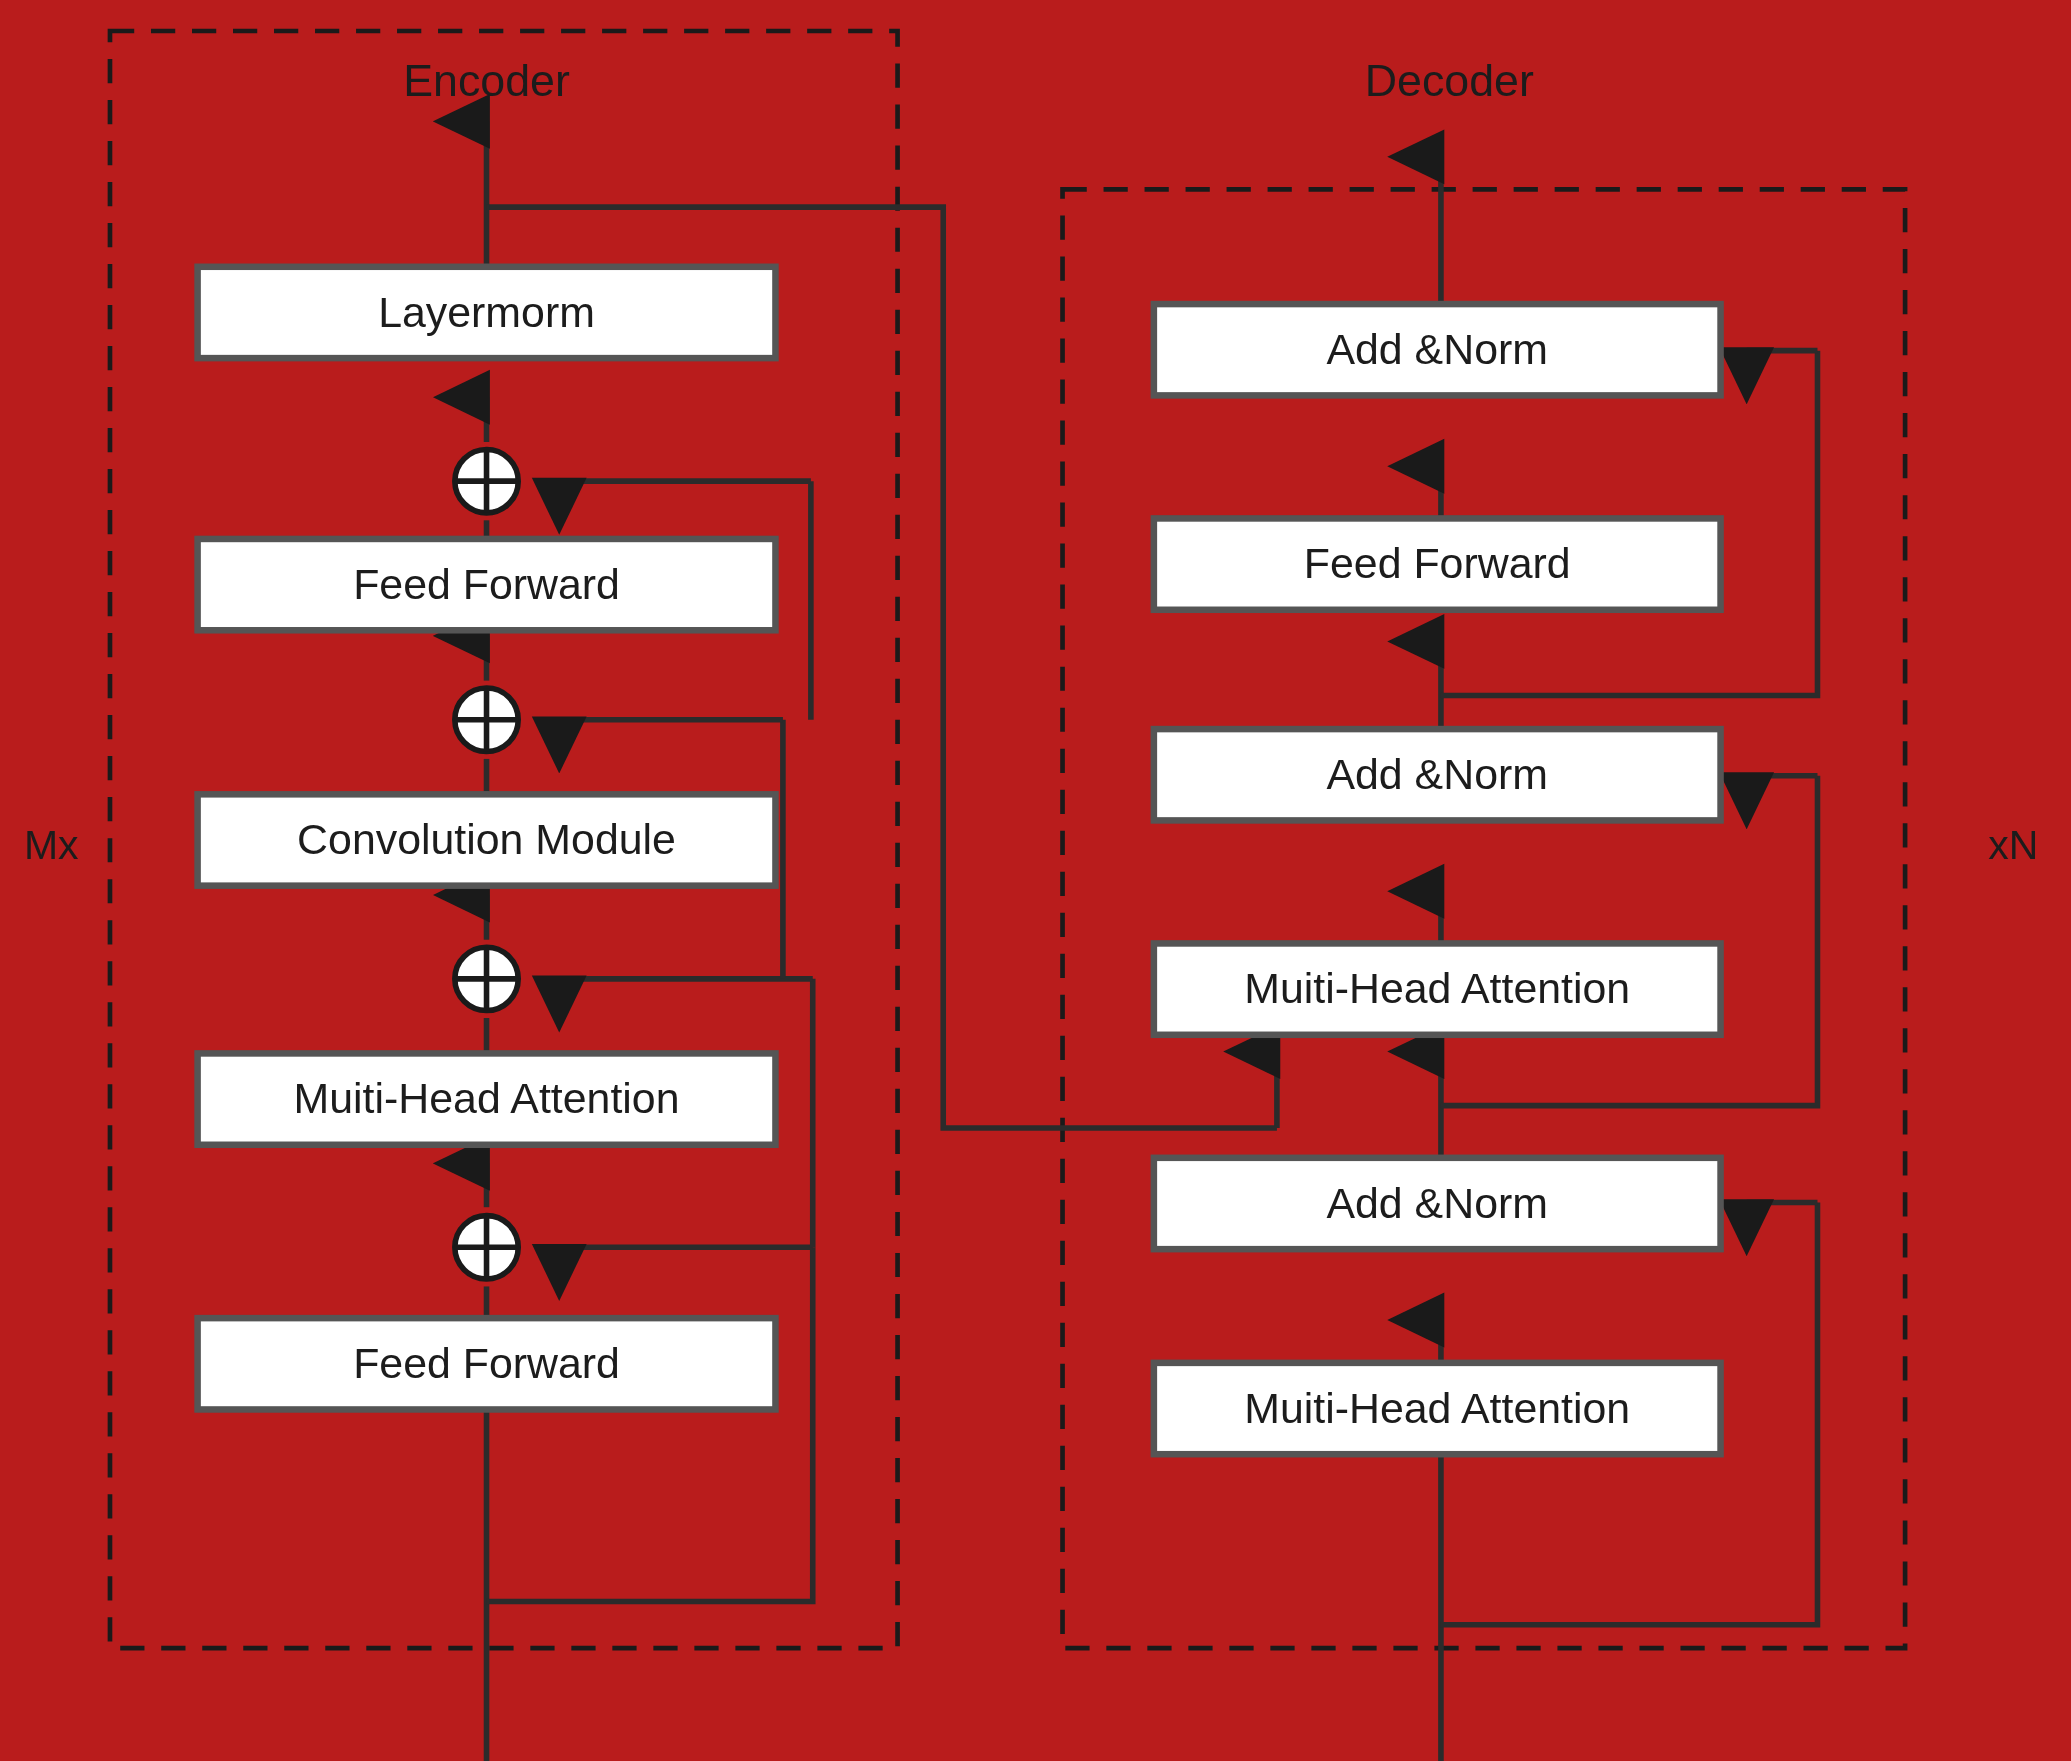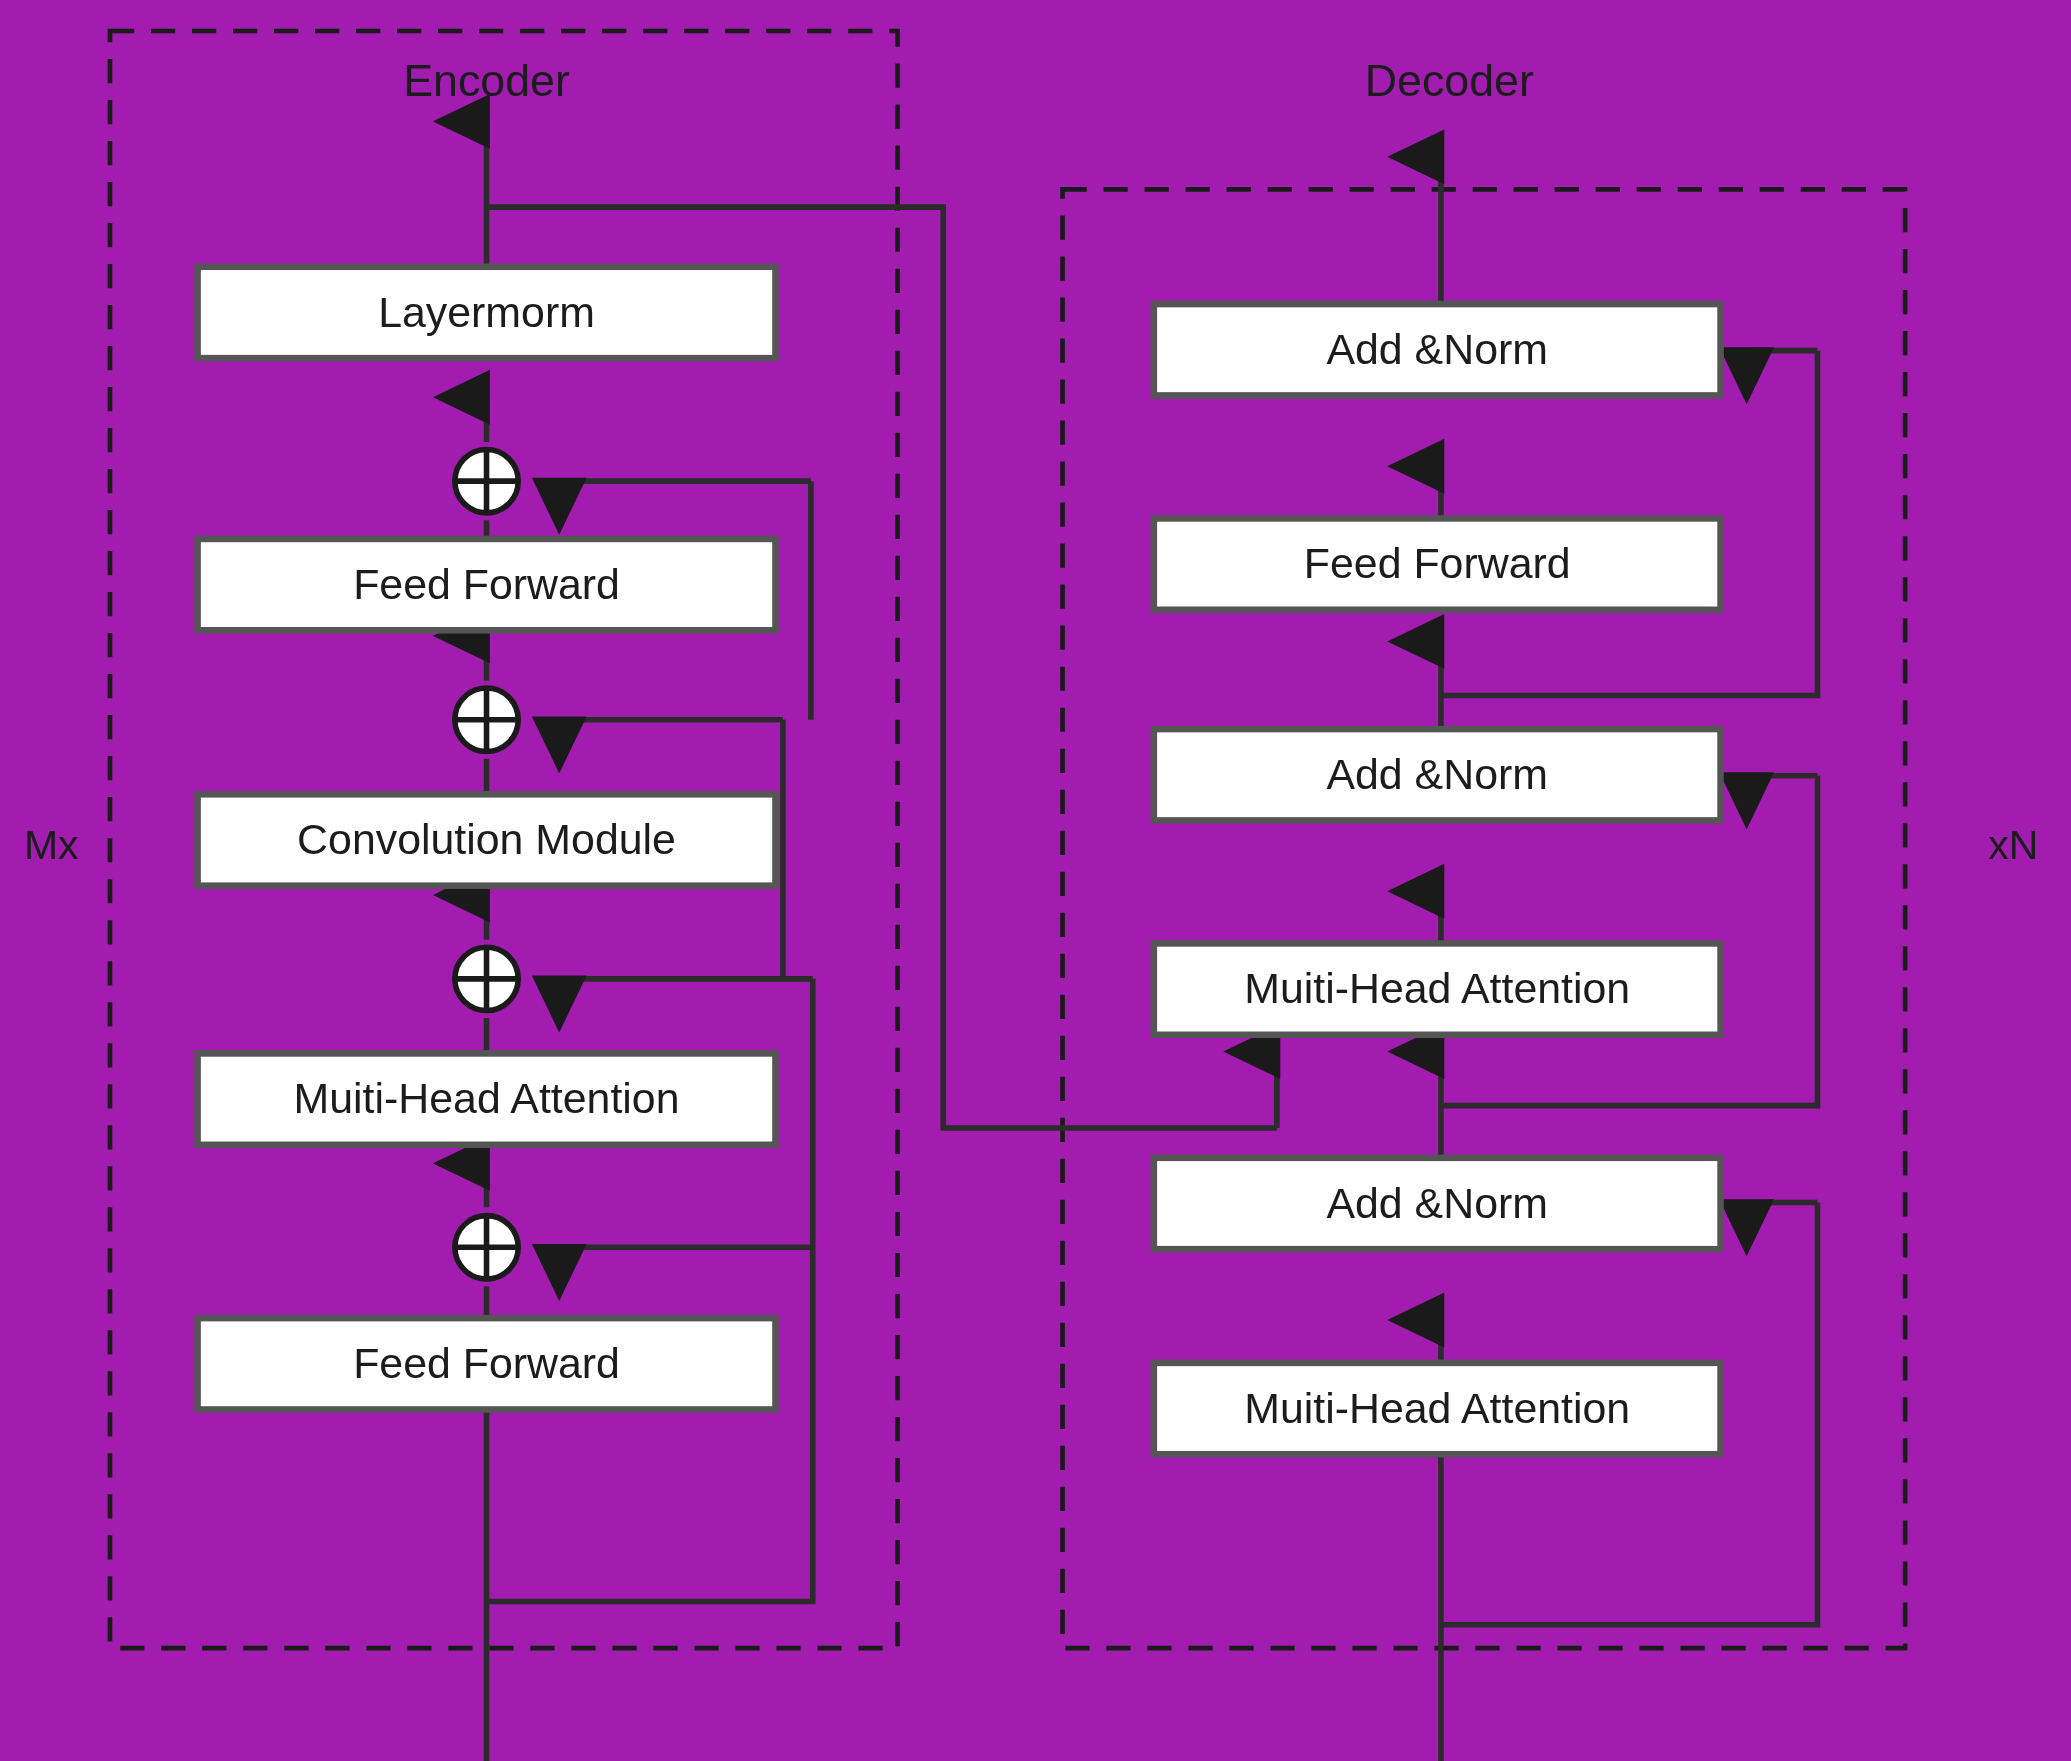--- a/index.html
+++ b/index.html
@@ -7,21 +7,21 @@
     padding: 0;
     background: #ffffff;
   }
   body {
     font-family: "Liberation Sans", sans-serif;
   }
   #diagram-root {
     position: relative;
     width: 2071px;
     height: 1762px;
-    background: #a21caf;
+    background: #b91c1c;
     overflow: hidden;
   }
   svg#arch-svg {
     position: absolute;
     top: 0;
     left: 0;
     width: 2071px;
     height: 1762px;
   }
   .dashed-region {

